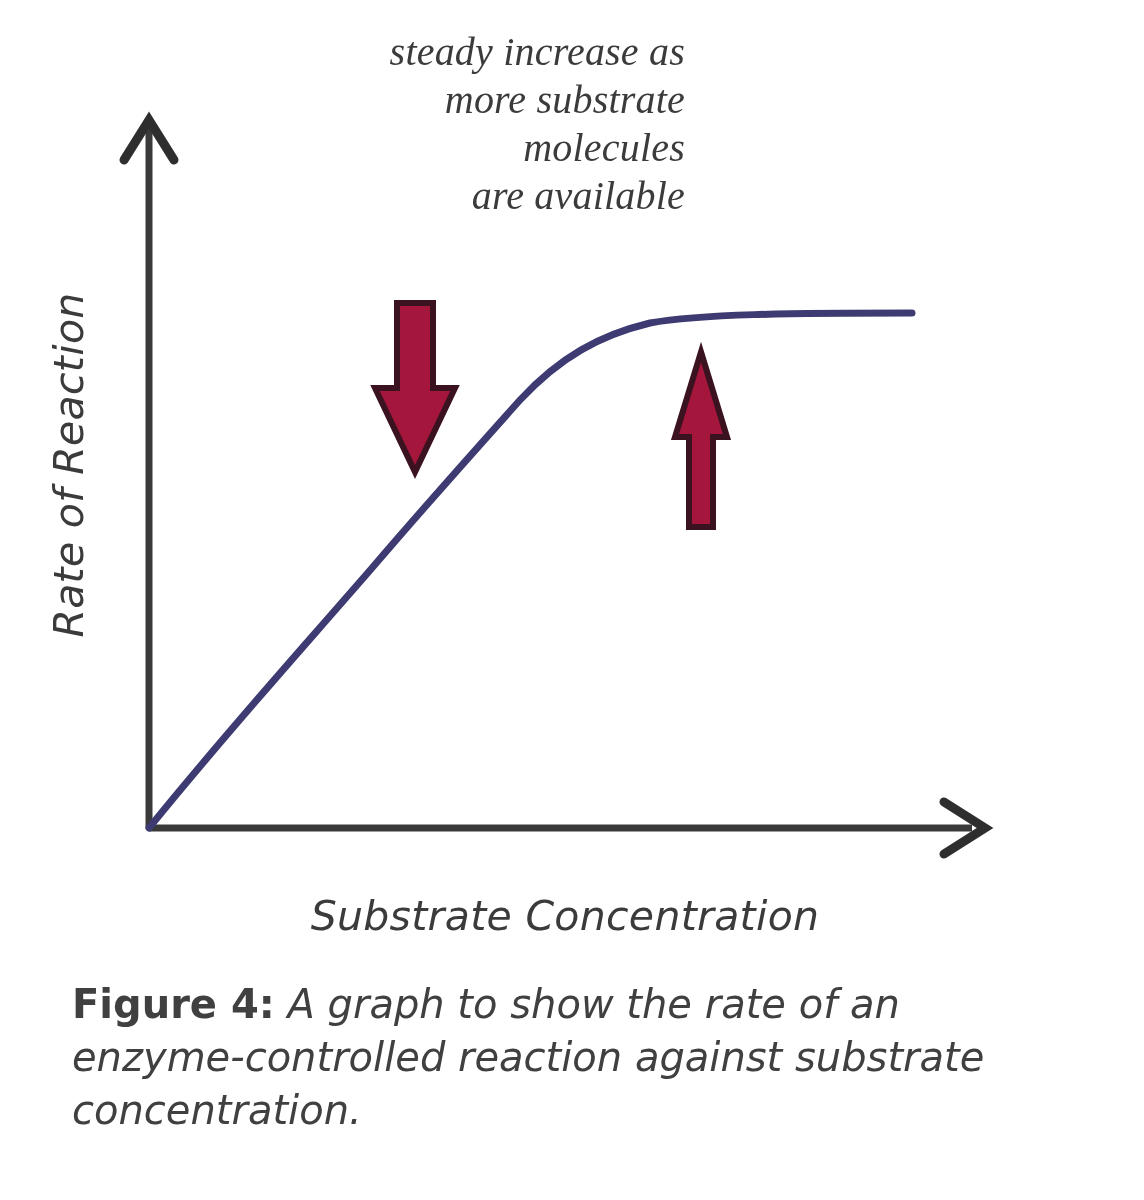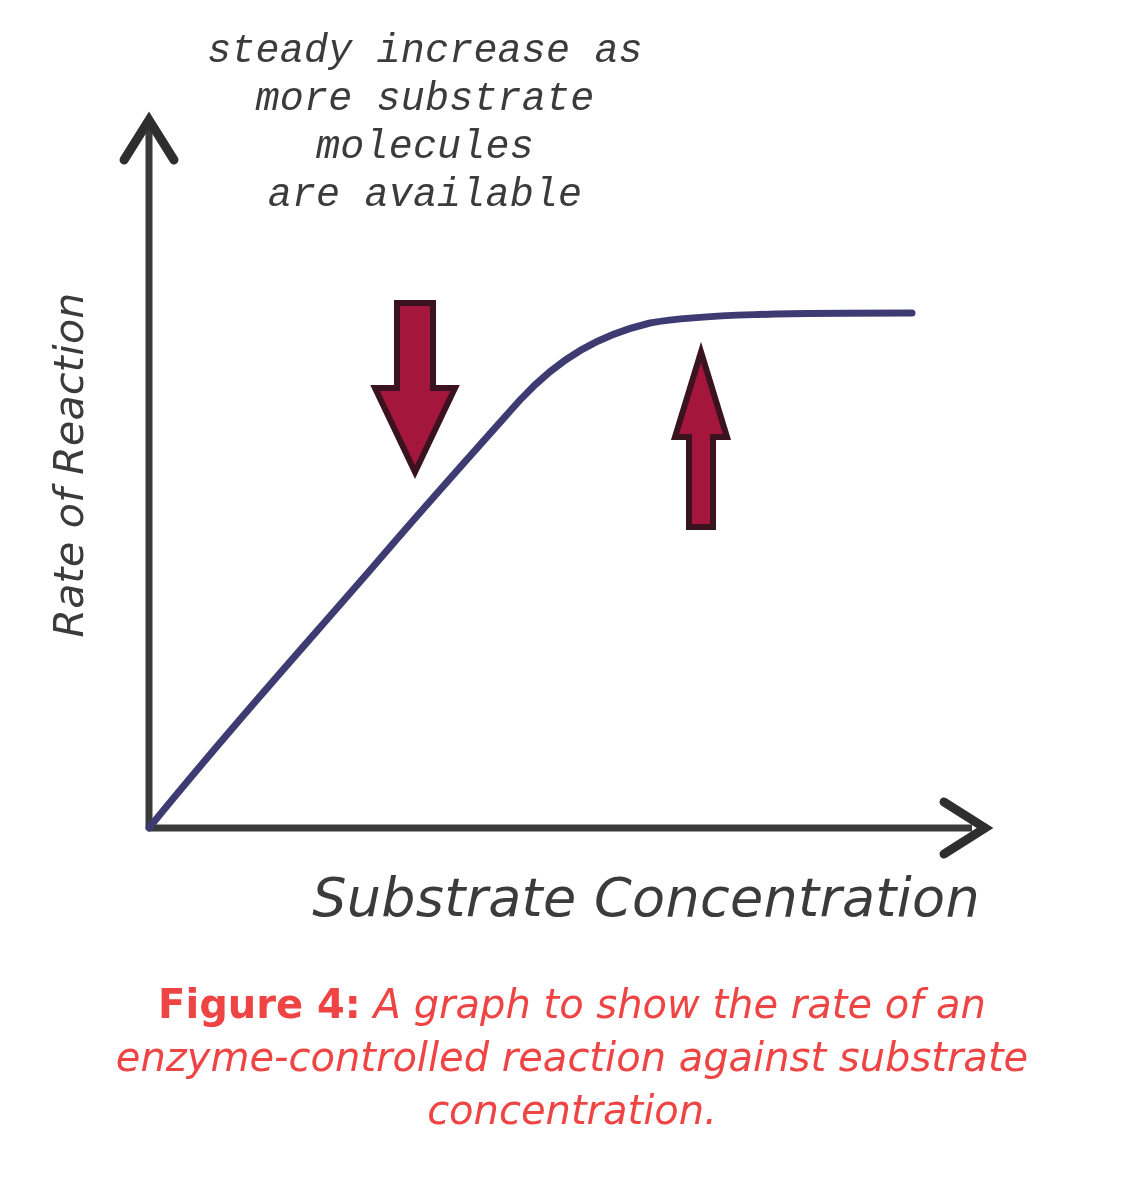--- a/index.html
+++ b/index.html
@@ -14,24 +14,24 @@
     height: 1200px;
     background: #ffffff;
     overflow: hidden;
     font-family: "DejaVu Sans", sans-serif;
     -webkit-font-smoothing: antialiased;
   }
 
   
   .annotation {
     position: absolute;
-    font-family: Liberation Mono, monospace;
+    font-family: Liberation Serif, serif;
     font-style: italic;
     color: #3b3b3b;
-    text-align: center;
+    text-align: right;
     line-height: 1.20;
     white-space: pre-line;
     letter-spacing: 0.2px;
   }
 
   #annotation-top {
     left: 165px;
     top: 28px;
     width: 520px;
     font-size: 40px;
@@ -42,26 +42,26 @@
     top: 538px;
     width: 500px;
     font-size: 38px;
     line-height: 1.24;
   }
 
   
   #x-axis-label {
     position: absolute;
     left: 150px;
-    top: 866px;
+    top: 892px;
     width: 830px;
-    text-align: right;
+    text-align: center;
     font-family: "DejaVu Sans", sans-serif;
     font-style: italic;
-    font-size: 54px;
+    font-size: 41px;
     color: #3b3b3b;
     letter-spacing: 0.3px;
   }
 
   #y-axis-label-wrap {
     position: absolute;
     left: -125px;
     top: 435px;
     width: 400px;
     height: 60px;
@@ -77,25 +77,24 @@
     letter-spacing: 0.3px;
     white-space: nowrap;
   }
 
   
   #figure-caption {
     position: absolute;
     left: 72px;
     top: 978px;
     width: 1000px;
-    text-align: center;
     font-family: "DejaVu Sans", sans-serif;
     font-size: 40px;
     line-height: 1.32;
-    color: #ef4444;
+    color: #404040;
   }
   #caption-label {
     font-weight: bold;
     font-style: normal;
   }
   #caption-text {
     font-style: italic;
   }
 
   

